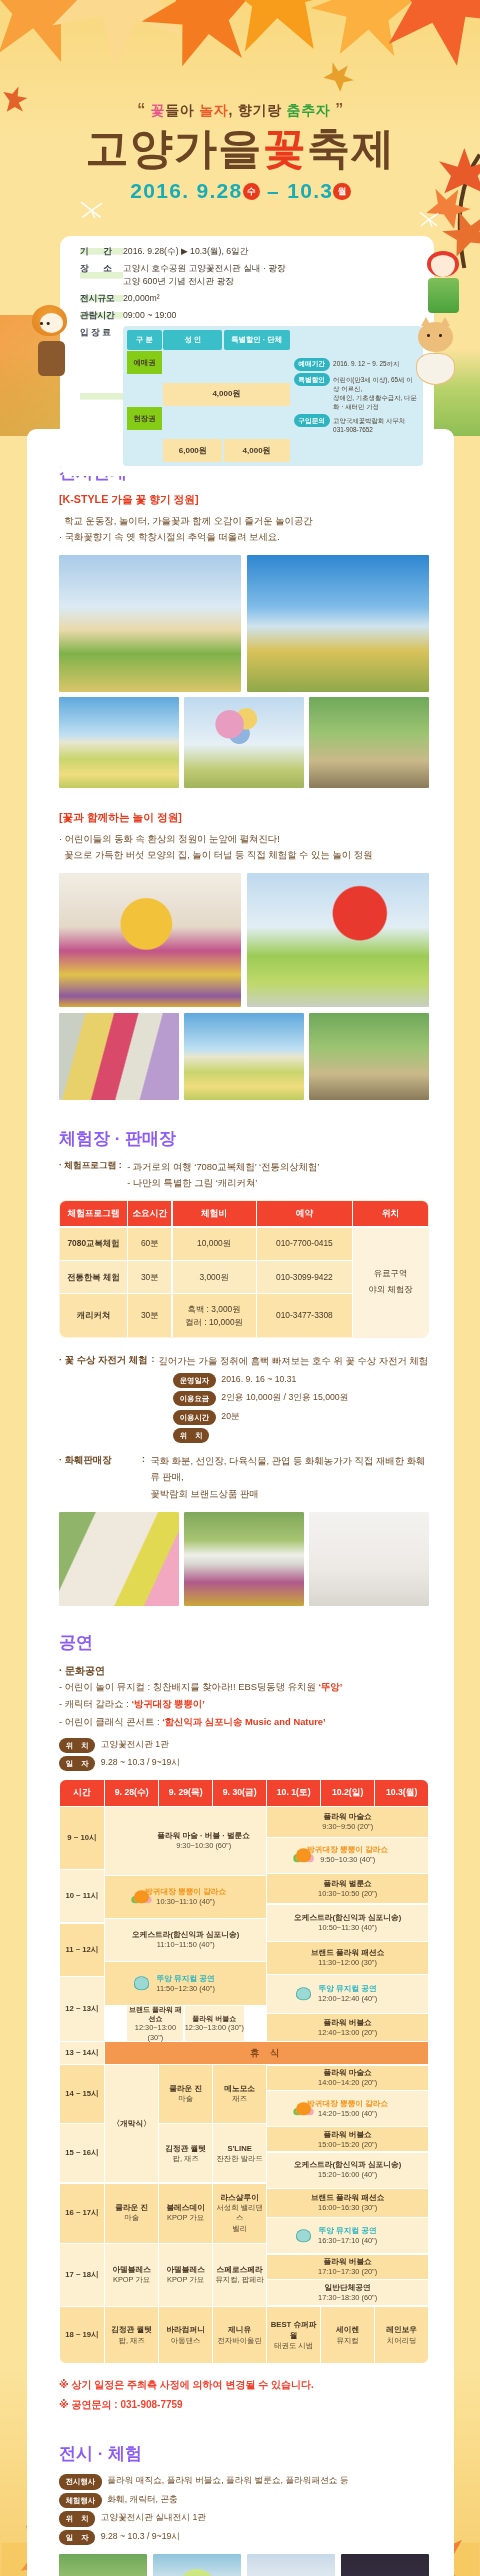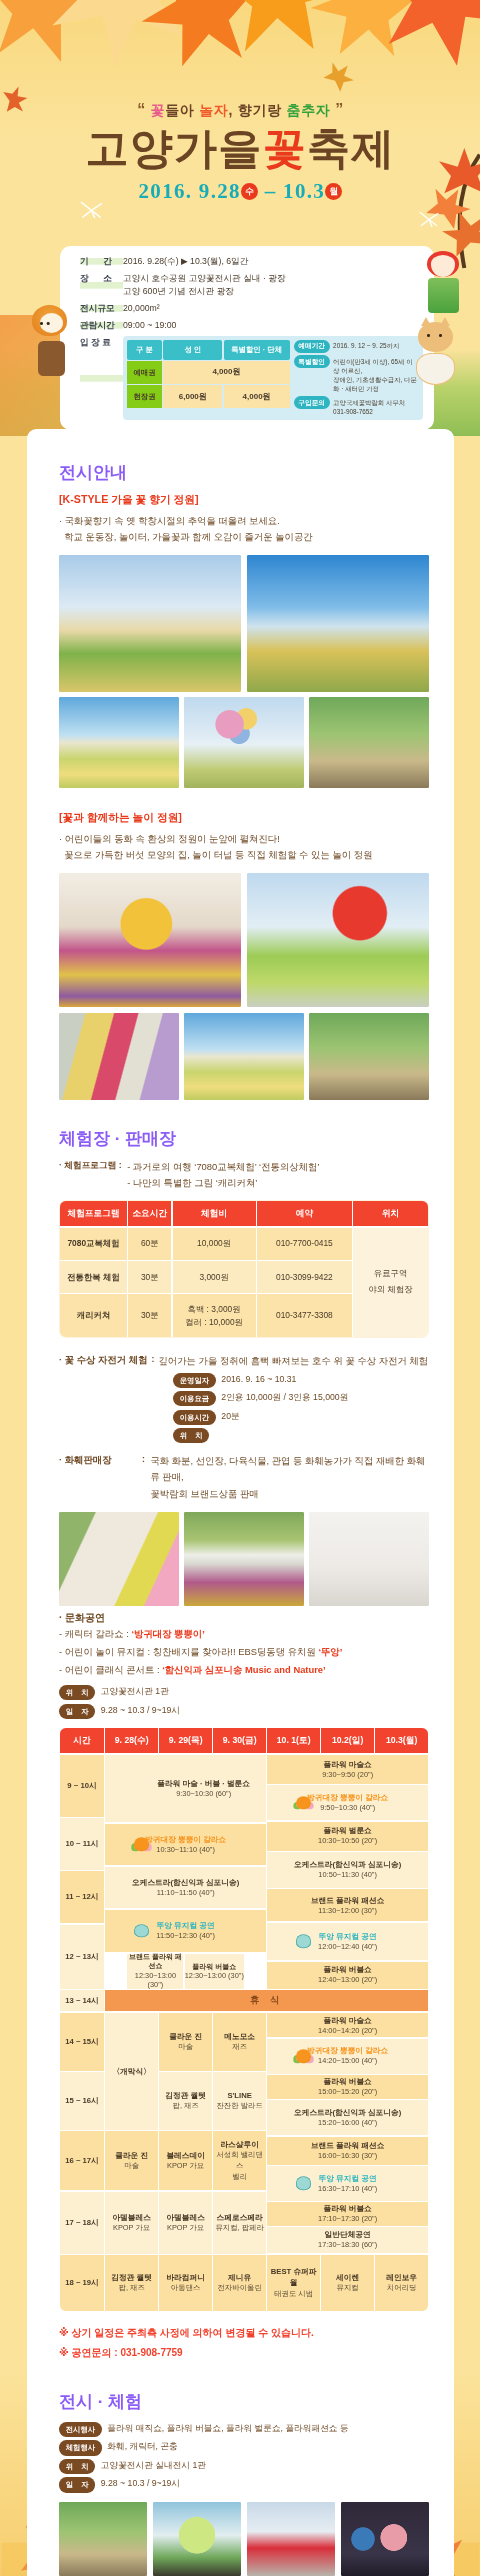--- a/index.html
+++ b/index.html
@@ -8,41 +8,41 @@
         background:linear-gradient(180deg,#F9D87E 0%,#FBE39B 141px,#FBE39B 92%,#F7CE6F 100%);}
   .leaves{position:absolute;left:0;width:481px;pointer-events:none;}
   .leaves.top{top:0;} .leaves.bottom{bottom:0;}
 
   
   .hdr{position:absolute;top:101px;left:0;width:481px;text-align:center;z-index:2;}
   .tagline{font-size:14px;font-weight:bold;letter-spacing:0.7px;}
   .tagline .q{color:#8A5A2B;font-size:16px;}
   .main-title{margin-top:6.7px;font-size:43px;font-weight:bold;color:#6A4423;letter-spacing:1.3px;line-height:1.0;}
   .main-title .accent{color:#E93A1C;}
-  .date-line{margin-top:9.4px;font-size:21px;font-weight:bold;color:#17ADB8;letter-spacing:1.3px;font-family:Liberation Serif, serif;}
+  .date-line{margin-top:9.4px;font-size:21px;font-weight:bold;color:#17ADB8;letter-spacing:1.3px;}
   .day-circle{display:inline-block;width:17.4px;height:17.4px;line-height:17.4px;border-radius:50%;
               background:#E93A1C;color:#fff;font-size:8.7px;vertical-align:4px;letter-spacing:0;}
   .dragonfly{position:absolute;opacity:.9;}
 
   
   .scene-band{position:absolute;top:349px;left:0;width:481px;height:87px;
       background:linear-gradient(180deg,rgba(170,200,90,0) 0%,#B9D26A 45%,#8FBE55 100%);}
   .scene-orange{position:absolute;top:315px;left:0;width:101px;height:121px;border-radius:0 60px 0 0;
       background:linear-gradient(135deg,#F2953B,#E8B24E);opacity:.85;}
-  .info-panel{position:absolute;top:246px;left:60px;width:374px;min-height:146px;background:#fff;
+  .info-panel{position:absolute;top:236px;left:60px;width:374px;min-height:146px;background:#fff;
       border-radius:10.7px;z-index:3;padding:8.7px 10.7px 9.4px 20px;box-sizing:border-box;}
   .info-row{display:flex;margin-bottom:3.4px;font-size:8.7px;line-height:1.55;}
   .info-label{width:43px;flex:0 0 43px;font-weight:bold;color:#3C4450;white-space:pre;
       background:linear-gradient(0deg,#E2F2CF,#E2F2CF) center/100% 6.7px no-repeat;}
   .info-value{color:#4A3B2A;white-space:pre-line;}
   .fee-wrap{display:flex;gap:4px;background:#D4EDF5;border-radius:4px;padding:4px;width:300px;box-sizing:border-box;}
   .fee-table{display:grid;grid-template-columns:35px 59px 66px;gap:1.3px;background:#D4EDF5;align-content:start;}
   .fee-table div{display:flex;align-items:center;justify-content:center;text-align:center;}
   .fee-h{background:#3ABFC9;color:#fff;font-weight:bold;font-size:7.4px;height:20px;border-radius:2px;}
-  .fee-c{background:#FBE3A8;color:#4A3B2A;font-weight:bold;font-size:8px;height:23px;}
+  .fee-c{background:#FBE3A8;color:#4A3B2A;font-weight:bold;font-size:8px;height:23px;margin-top:32px;}
   .fee-n{background:#84cc16;color:#4A3B2A;font-weight:bold;font-size:7.4px;height:23px;}
   .fee-badges{flex:1;display:flex;flex-direction:column;gap:2.7px;justify-content:center;}
   .badge-row{display:flex;gap:3.4px;align-items:flex-start;}
   .pill-teal{flex:0 0 auto;background:#2EB5C1;color:#fff;font-size:6.7px;font-weight:bold;
       border-radius:6.7px;padding:1.3px 4.7px;white-space:nowrap;}
   .badge-text{font-size:6.4px;color:#4A3B2A;line-height:1.45;white-space:pre-line;padding-top:1.3px;}
   .mascot-deco{position:absolute;z-index:4;}
 
   
   .main-panel{position:absolute;top:429px;left:27px;width:427px;background:#fff;border-radius:9.4px;
@@ -254,22 +254,22 @@
             </div>
         </div>
       </div>
     </div>
   </div>
 
   <div class="main-panel">
 
     <h2 class="sec-title">전시안내</h2>
     <div class="sub-red">[K-STYLE 가을 꽃 향기 정원]</div>
+    <div class="body-line">  학교 운동장, 놀이터, 가을꽃과 함께 오감이 즐거운 놀이공간</div>
     <div class="body-line">· 국화꽃향기 속 옛 학창시절의 추억을 떠올려 보세요.</div>
-    <div class="body-line">  학교 운동장, 놀이터, 가을꽃과 함께 오감이 즐거운 놀이공간</div>
     <div class="photo-row" style="height:137px;">
       <div class="ph ph-play"></div>
       <div class="ph ph-gate"></div>
     </div>
     <div class="photo-row" style="height:91px;margin-top:0;">
       <div class="ph ph-sky"></div>
       <div class="ph ph-balloon"></div>
       <div class="ph ph-crowd"></div>
     </div>
 
@@ -359,23 +359,24 @@
         <span class="body-line">국화 화분, 선인장, 다육식물, 관엽 등 화훼농가가 직접 재배한 화훼류 판매,</span><br>
         <span class="body-line">꽃박람회 브랜드상품 판매</span>
       </span>
     </div>
     <div class="photo-row" style="height:94px;">
       <div class="ph ph-kids"></div>
       <div class="ph ph-tent"></div>
       <div class="ph ph-studio"></div>
     </div>
 
+    <h2 class="sec-title" style="margin-top:25.5px;">공연</h2>
     <div class="lead-bold" style="font-size:10px;">· 문화공연</div>
+    <div class="perf-bullet"><span>- 어린이 놀이 뮤지컬 : 칭찬배지를 찾아라!! EBS딩동댕 유치원 </span><span class="em">‘뚜앙’</span></div>
     <div class="perf-bullet"><span>- 캐릭터 갈라쇼 : </span><span class="em">‘방귀대장 뿡뿡이’</span></div>
-    <div class="perf-bullet"><span>- 어린이 놀이 뮤지컬 : 칭찬배지를 찾아라!! EBS딩동댕 유치원 </span><span class="em">‘뚜앙’</span></div>
     <div class="perf-bullet"><span>- 어린이 클래식 콘서트 : </span><span class="em">‘함신익과 심포니송 Music and Nature’</span></div>
     <div style="margin-top:6.7px;">
       <div class="badge-line">
           <span class="tag-label">위    치</span>
           <span>고양꽃전시관 1관</span>
         </div>
       <div class="badge-line">
           <span class="tag-label">일    자</span>
           <span>9.28 ~ 10.3 / 9~19시</span>
         </div>

